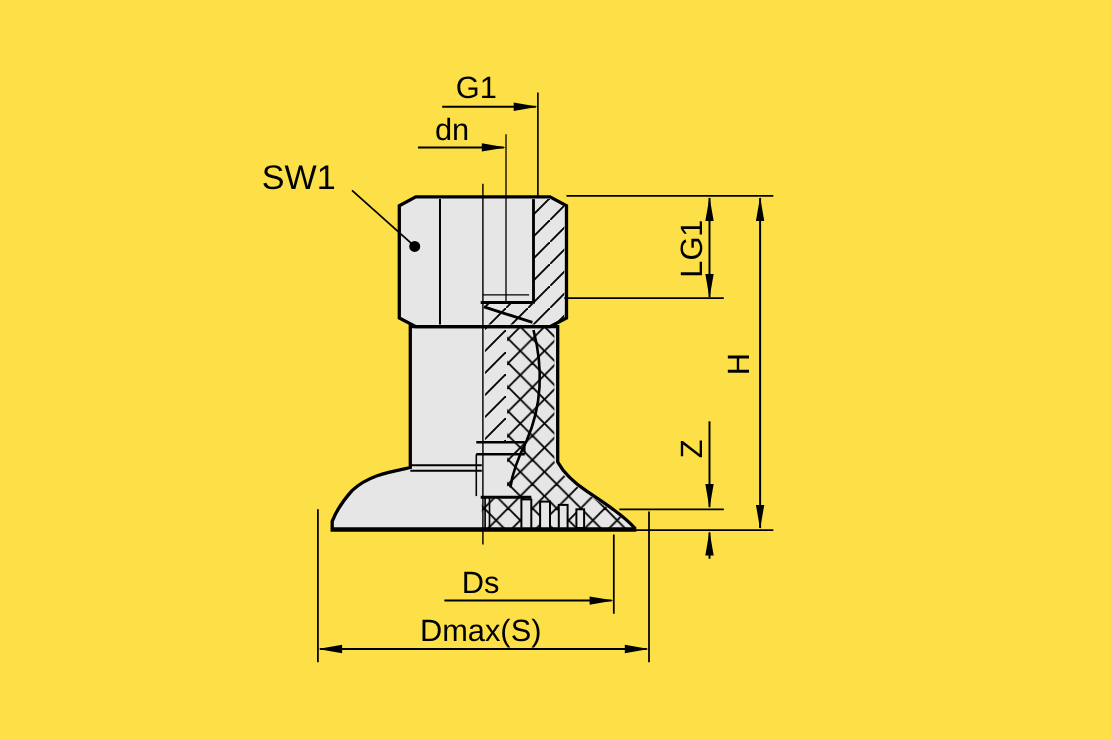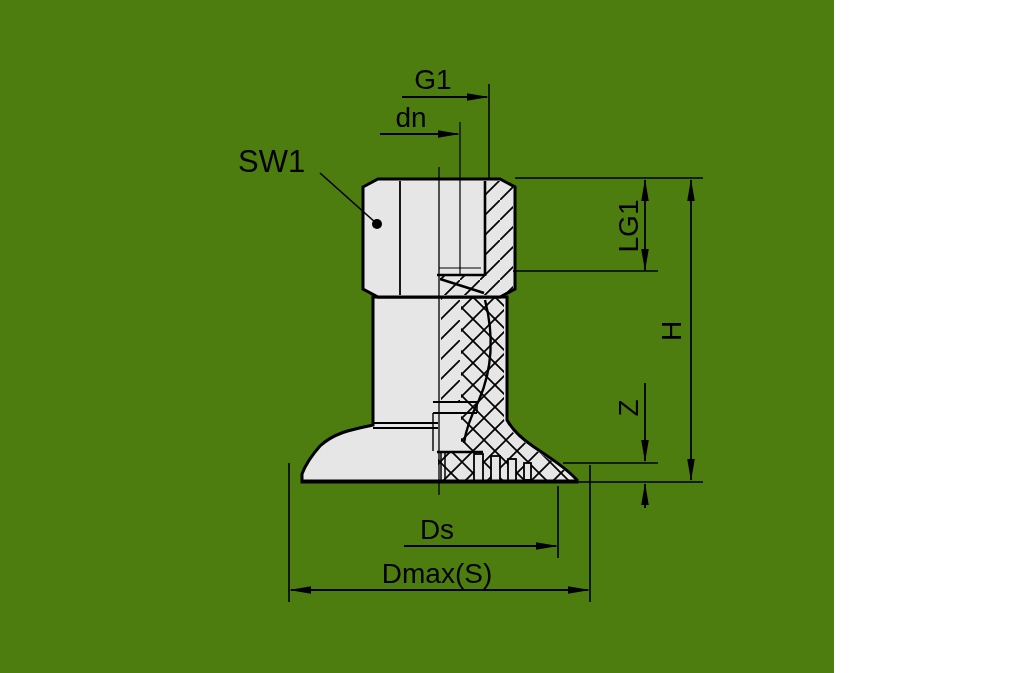--- a/index.html
+++ b/index.html
@@ -3,23 +3,23 @@
 <meta charset="utf-8">
 <style>
   html, body {
     margin: 0;
     padding: 0;
     background: #ffffff;
     font-family: "Liberation Sans", sans-serif;
   }
   .canvas {
     position: relative;
-    width: 834px;
+    width: 1010px;
     height: 673px;
-    background: #4d7c0f;
+    background: #fde047;
     overflow: hidden;
   }
   svg text {
     font-family: "Liberation Sans", sans-serif;
     fill: #000000;
   }
   .dim-label { font-size: 28px; }
   .dim-label-big { font-size: 31px; }
 </style>
 </head>

